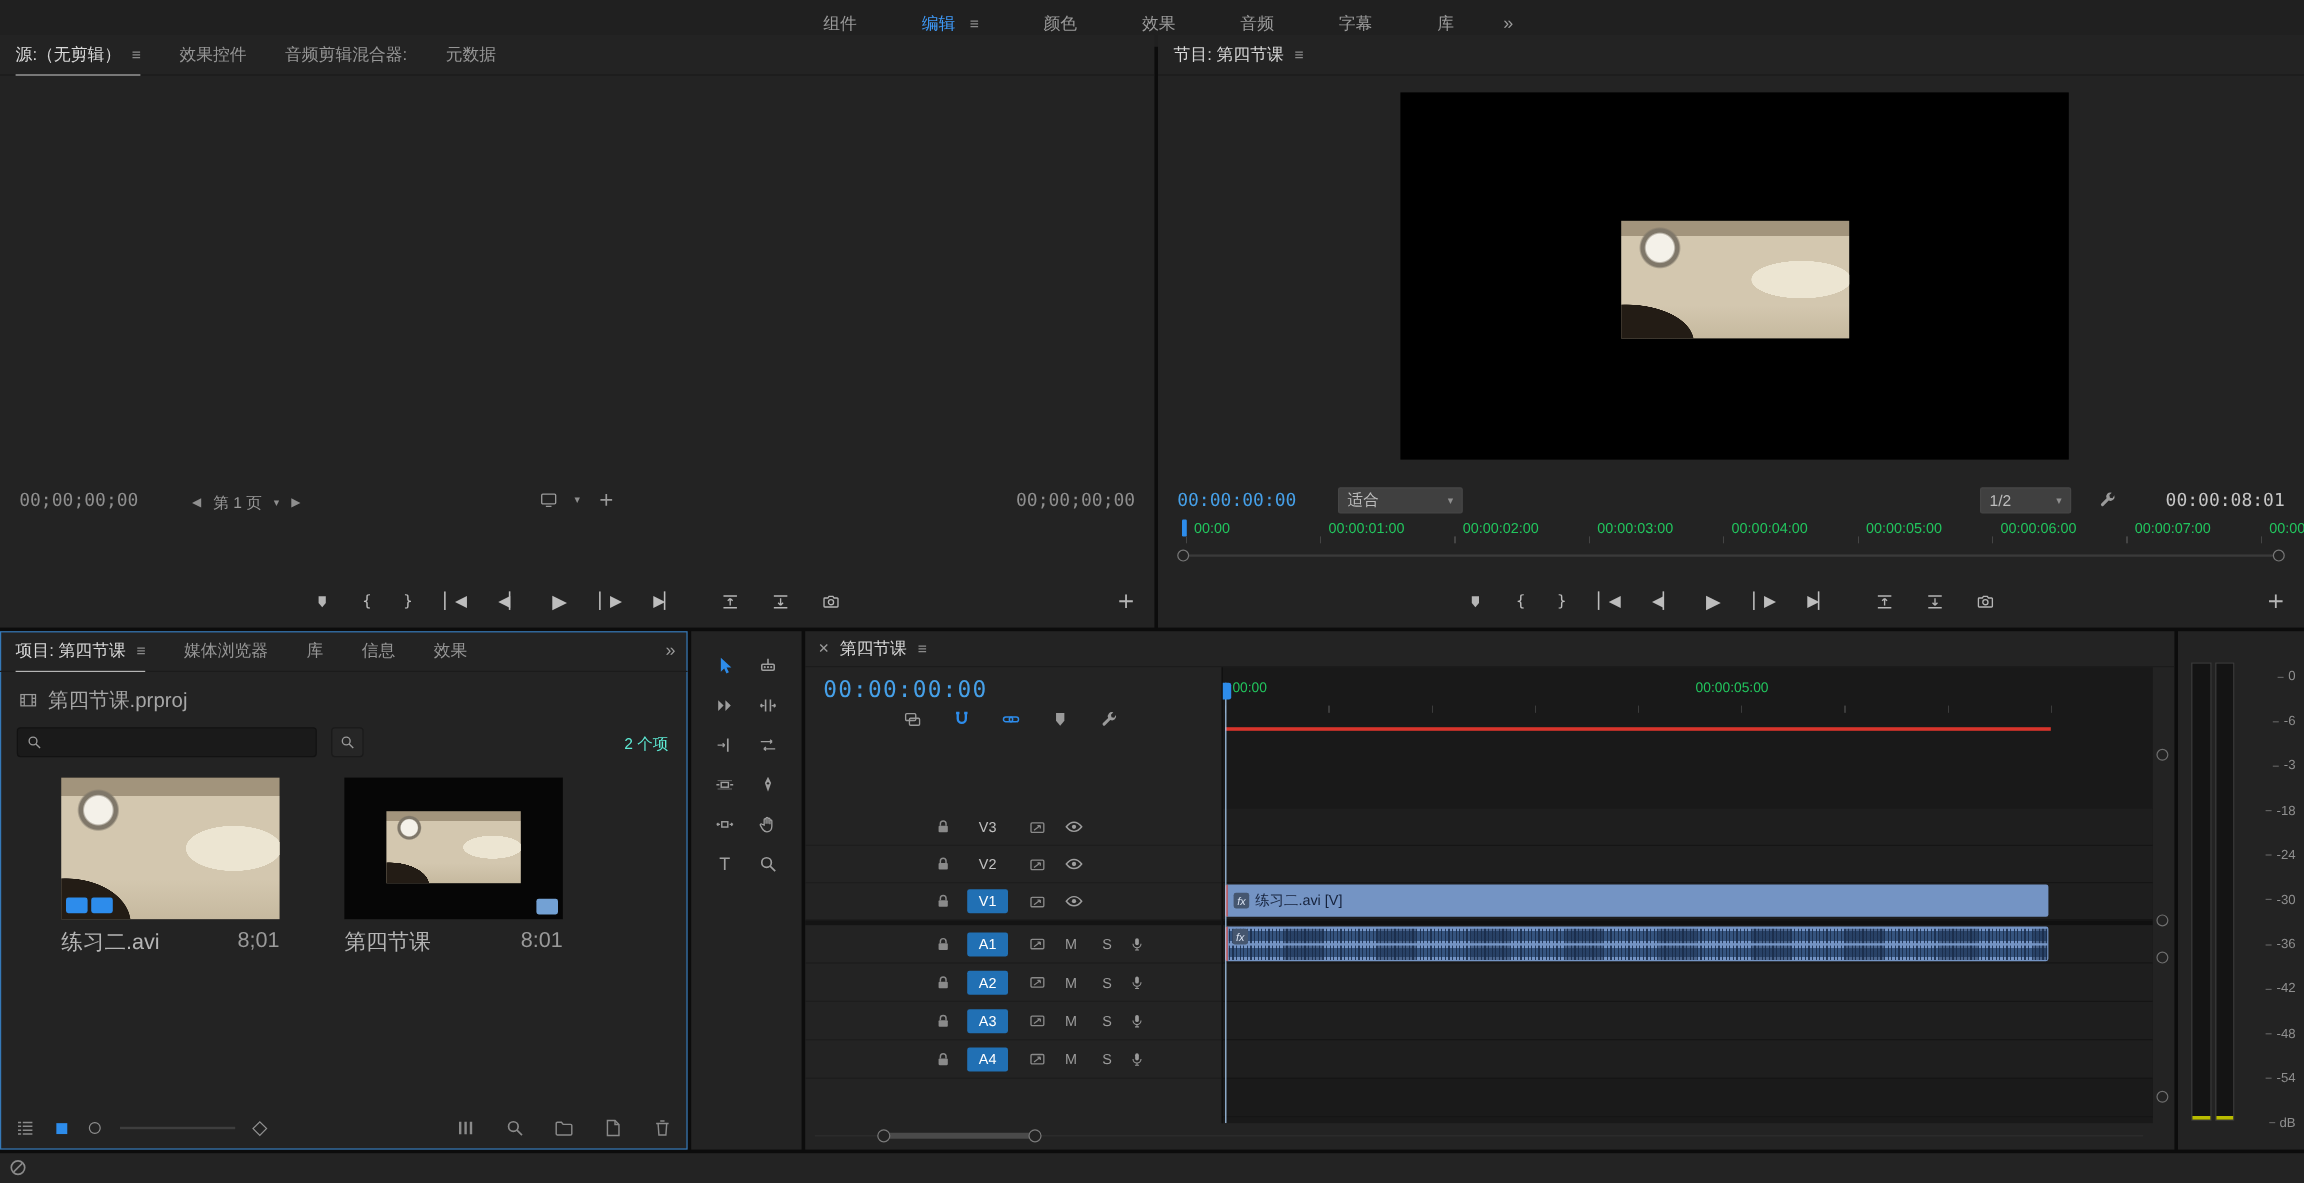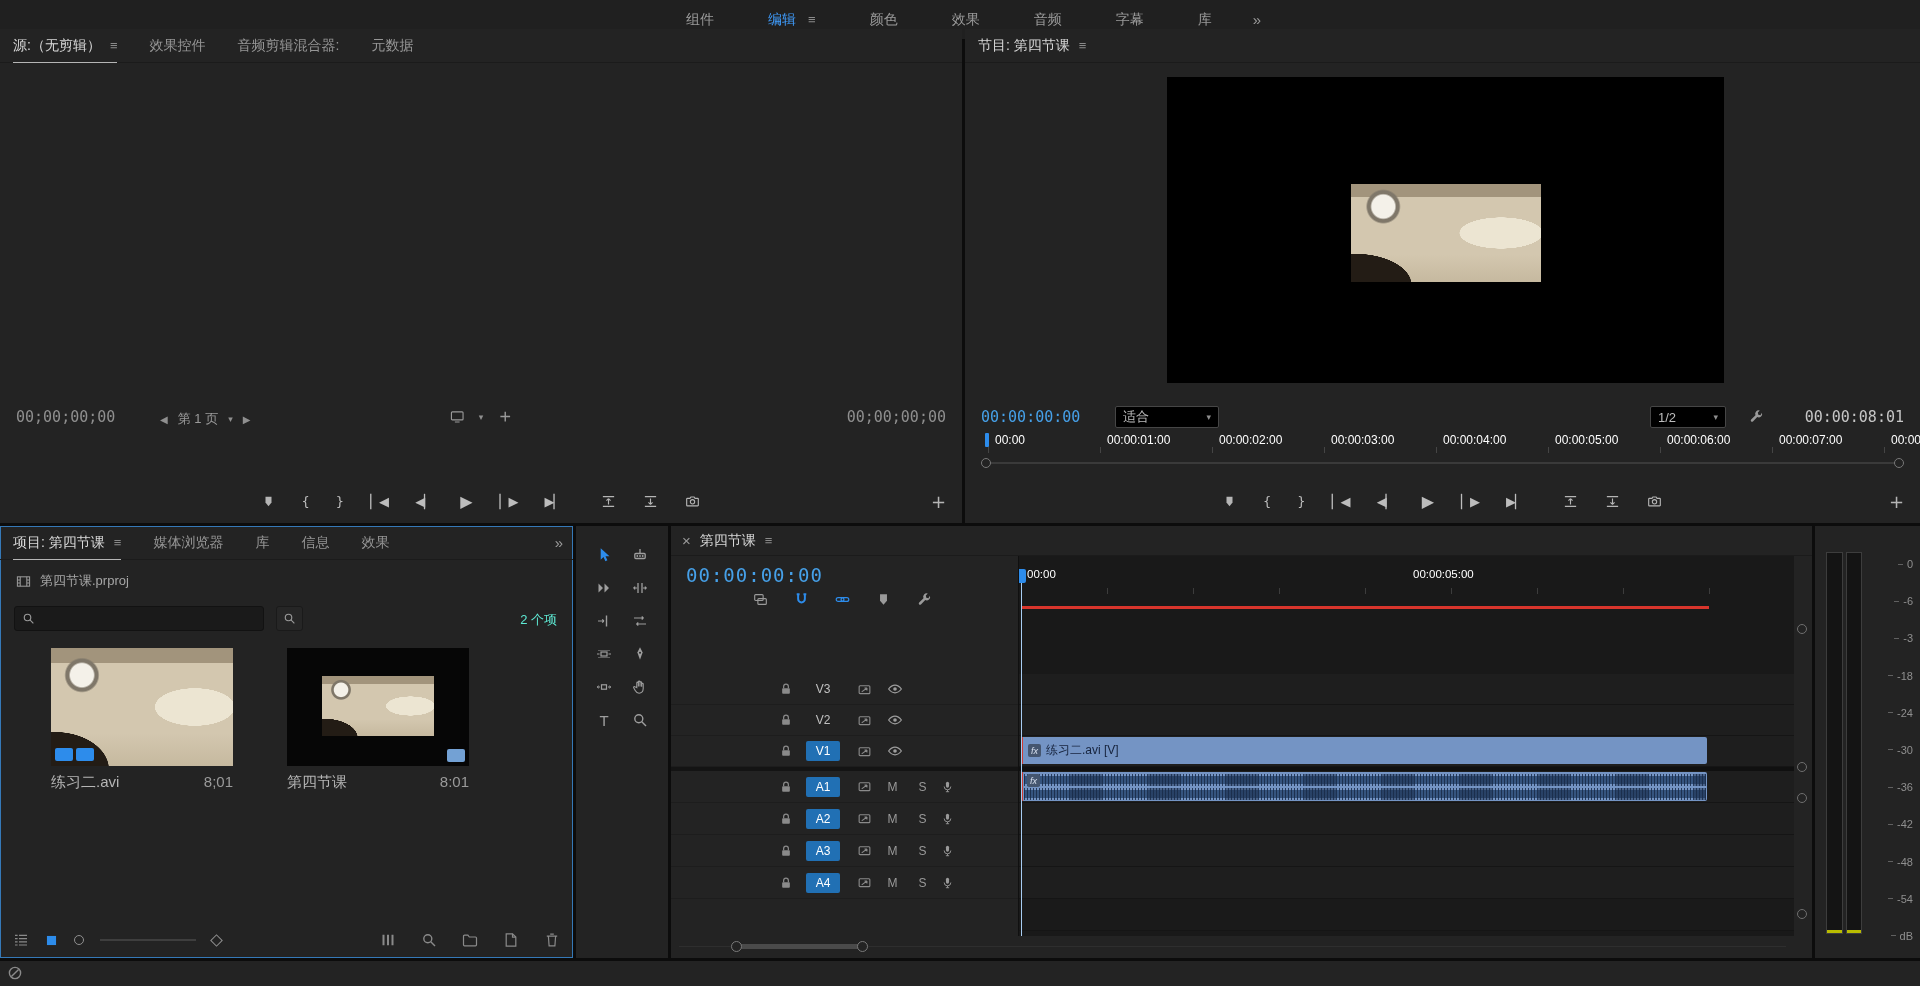--- a/index.html
+++ b/index.html
@@ -49,49 +49,49 @@
 .tbtn.icon{letter-spacing:0;color:#b5b5b5}
 .plusbtn{position:absolute;right:16px;font-size:18px;letter-spacing:0;color:#b5b5b5}
 .video{position:absolute;left:202px;top:48px;width:557px;height:306px;background:#000}
 .scene{background:
  radial-gradient(circle at 17% 23%, #f4f1e9 0 6.5%, rgba(244,241,233,0) 7.5%),
  radial-gradient(circle at 17% 23%, #7f7769 0 9%, rgba(127,119,105,0) 10%),
  radial-gradient(ellipse 22% 16% at 79% 50%, #ece5d2 0 99%, rgba(236,229,210,0) 100%),
  radial-gradient(ellipse 30% 32% at 2% 103%, #231c15 0 99%, rgba(35,28,21,0) 100%),
  linear-gradient(180deg,#a2947c 0 13%,#d3c7af 13% 72%,#c6b99f 100%)}
 .frame{position:absolute;left:184px;top:107px;width:190px;height:98px}
-.dd{position:absolute;top:1px;height:22px;border:1px solid #464646;background:#000000;border-radius:2px;display:flex;align-items:center;justify-content:space-between;padding:0 7px;font-size:13px;color:#bdbdbd}
+.dd{position:absolute;top:1px;height:22px;border:1px solid #464646;background:#404040;border-radius:2px;display:flex;align-items:center;justify-content:space-between;padding:0 7px;font-size:13px;color:#bdbdbd}
 .fit-dd{left:150px;width:104px}
 .zoom-dd{right:194px;width:76px}
 .wrenchpos{position:absolute;right:156px;top:4px;color:#9a9a9a}
 .pruler{position:absolute;left:0;top:400px;width:100%;height:24px;overflow:hidden}
 .pruler::after{content:"";position:absolute;left:23px;right:0;bottom:0;height:6px;background:repeating-linear-gradient(90deg,#454545 0 1px,transparent 1px 112px)}
-.rlabel{position:absolute;top:4px;font-size:12px;color:#ffffff;white-space:nowrap}
+.rlabel{position:absolute;top:4px;font-size:12px;color:#22c55e;white-space:nowrap}
 .phmark{position:absolute;left:20px;top:4px;width:4px;height:14px;background:#2d8ceb;border-radius:1px}
 .zoombar{position:absolute;left:16px;right:16px;top:428px;height:12px}
 .zoombar::before{content:"";position:absolute;left:6px;right:6px;top:5px;height:2px;background:#3a3a3a}
 .zhandle{position:absolute;top:1px;width:10px;height:10px;border:1.5px solid #787878;border-radius:50%;background:#232323}
 .zhandle.left{left:0}.zhandle.right{right:0}
 
 
 .project{left:0;top:526px;width:573px;height:432px;outline:1px solid #3579b8;outline-offset:-1px}
 .proj-overflow{position:absolute;right:10px;top:8px;color:#9b9b9b;font-size:15px}
-.filerow{position:absolute;left:16px;top:46px;display:flex;align-items:center;gap:9px;color:#a6a6a6;font-size:13px}
+.filerow{position:absolute;left:16px;top:46px;display:flex;align-items:center;gap:9px;color:#a6a6a6;font-size:17px}
 .searchbox{position:absolute;left:14px;top:80px;width:250px;height:25px;background:#1a1a1a;border:1px solid #121212;border-radius:3px;display:flex;align-items:center;padding:0 7px;gap:7px}
 .filterbtn{position:absolute;left:276px;top:80px;width:27px;height:25px;display:flex;align-items:center;justify-content:center;background:#262626;border:1px solid #1a1a1a;border-radius:3px}
 .itemcount{position:absolute;right:16px;top:85px;color:#5eead4;font-size:13px}
 .item{position:absolute;top:122px;width:182px}
 .item-1{left:51px}.item-2{left:287px}
 .thumb{position:relative;width:182px;height:118px;background:#060606}
 .thumb .fill{position:absolute;inset:0}
 .thumb .small{position:absolute;left:35px;top:28px;width:112px;height:60px}
 .badge{position:absolute;width:18px;height:13px;border-radius:2px;background:#2d8ceb}
 .badge.b1{left:4px;bottom:5px}.badge.b2{left:25px;bottom:5px}
 .badge.seq{right:4px;bottom:4px;background:#73a1d4}
-.ilabel{display:flex;justify-content:space-between;margin-top:7px;font-size:15px;color:#b5b5b5}
+.ilabel{display:flex;justify-content:space-between;margin-top:7px;font-size:18px;color:#b5b5b5}
 .ilabel .dur{color:#9a9a9a}
 .proj-toolbar{position:absolute;left:0;right:0;bottom:0;height:36px;display:flex;align-items:center;padding:0 13px}
 .pt-left{display:flex;align-items:center;gap:16px}
 .sliderline{width:96px;height:2px;background:#3e3e3e}
 .diamond{width:9px;height:9px;border:1.5px solid #8f8f8f;transform:rotate(45deg)}
 .pt-right{margin-left:auto;display:flex;align-items:center;gap:25px}
 .pt-right .icon,.pt-left .icon{width:16px;height:16px;color:#8a8a8a}
 .pt-left .icon.blue{color:#2d8ceb}
 .circlehandle{width:10px;height:10px;border:1.5px solid #8f8f8f;border-radius:50%}
 

